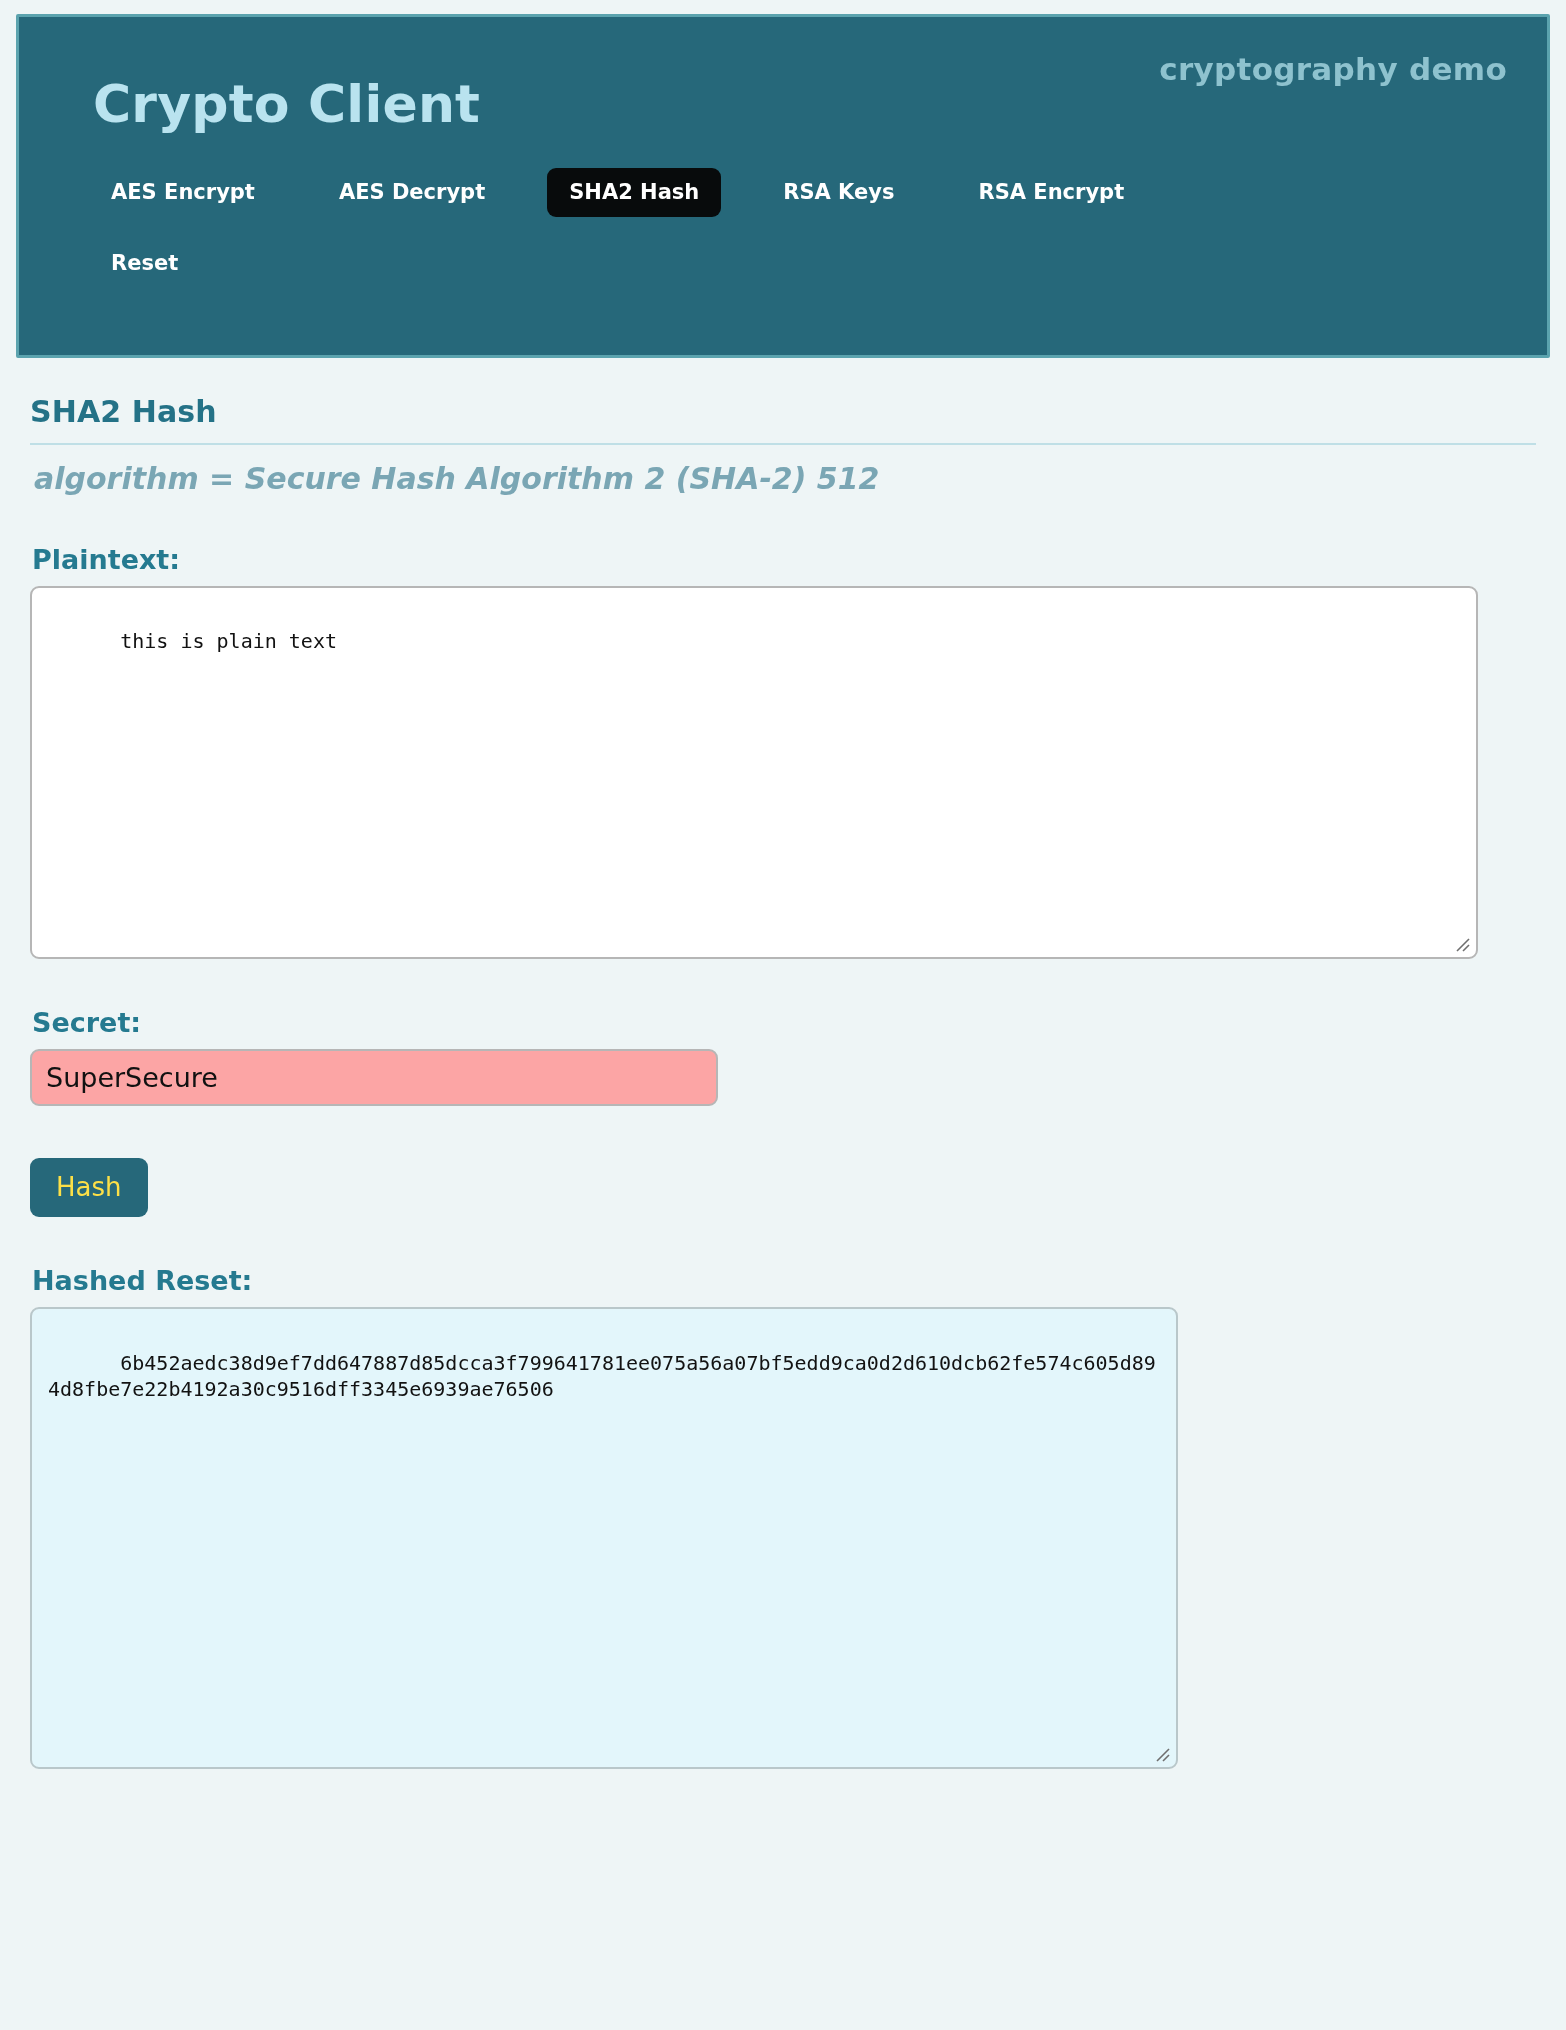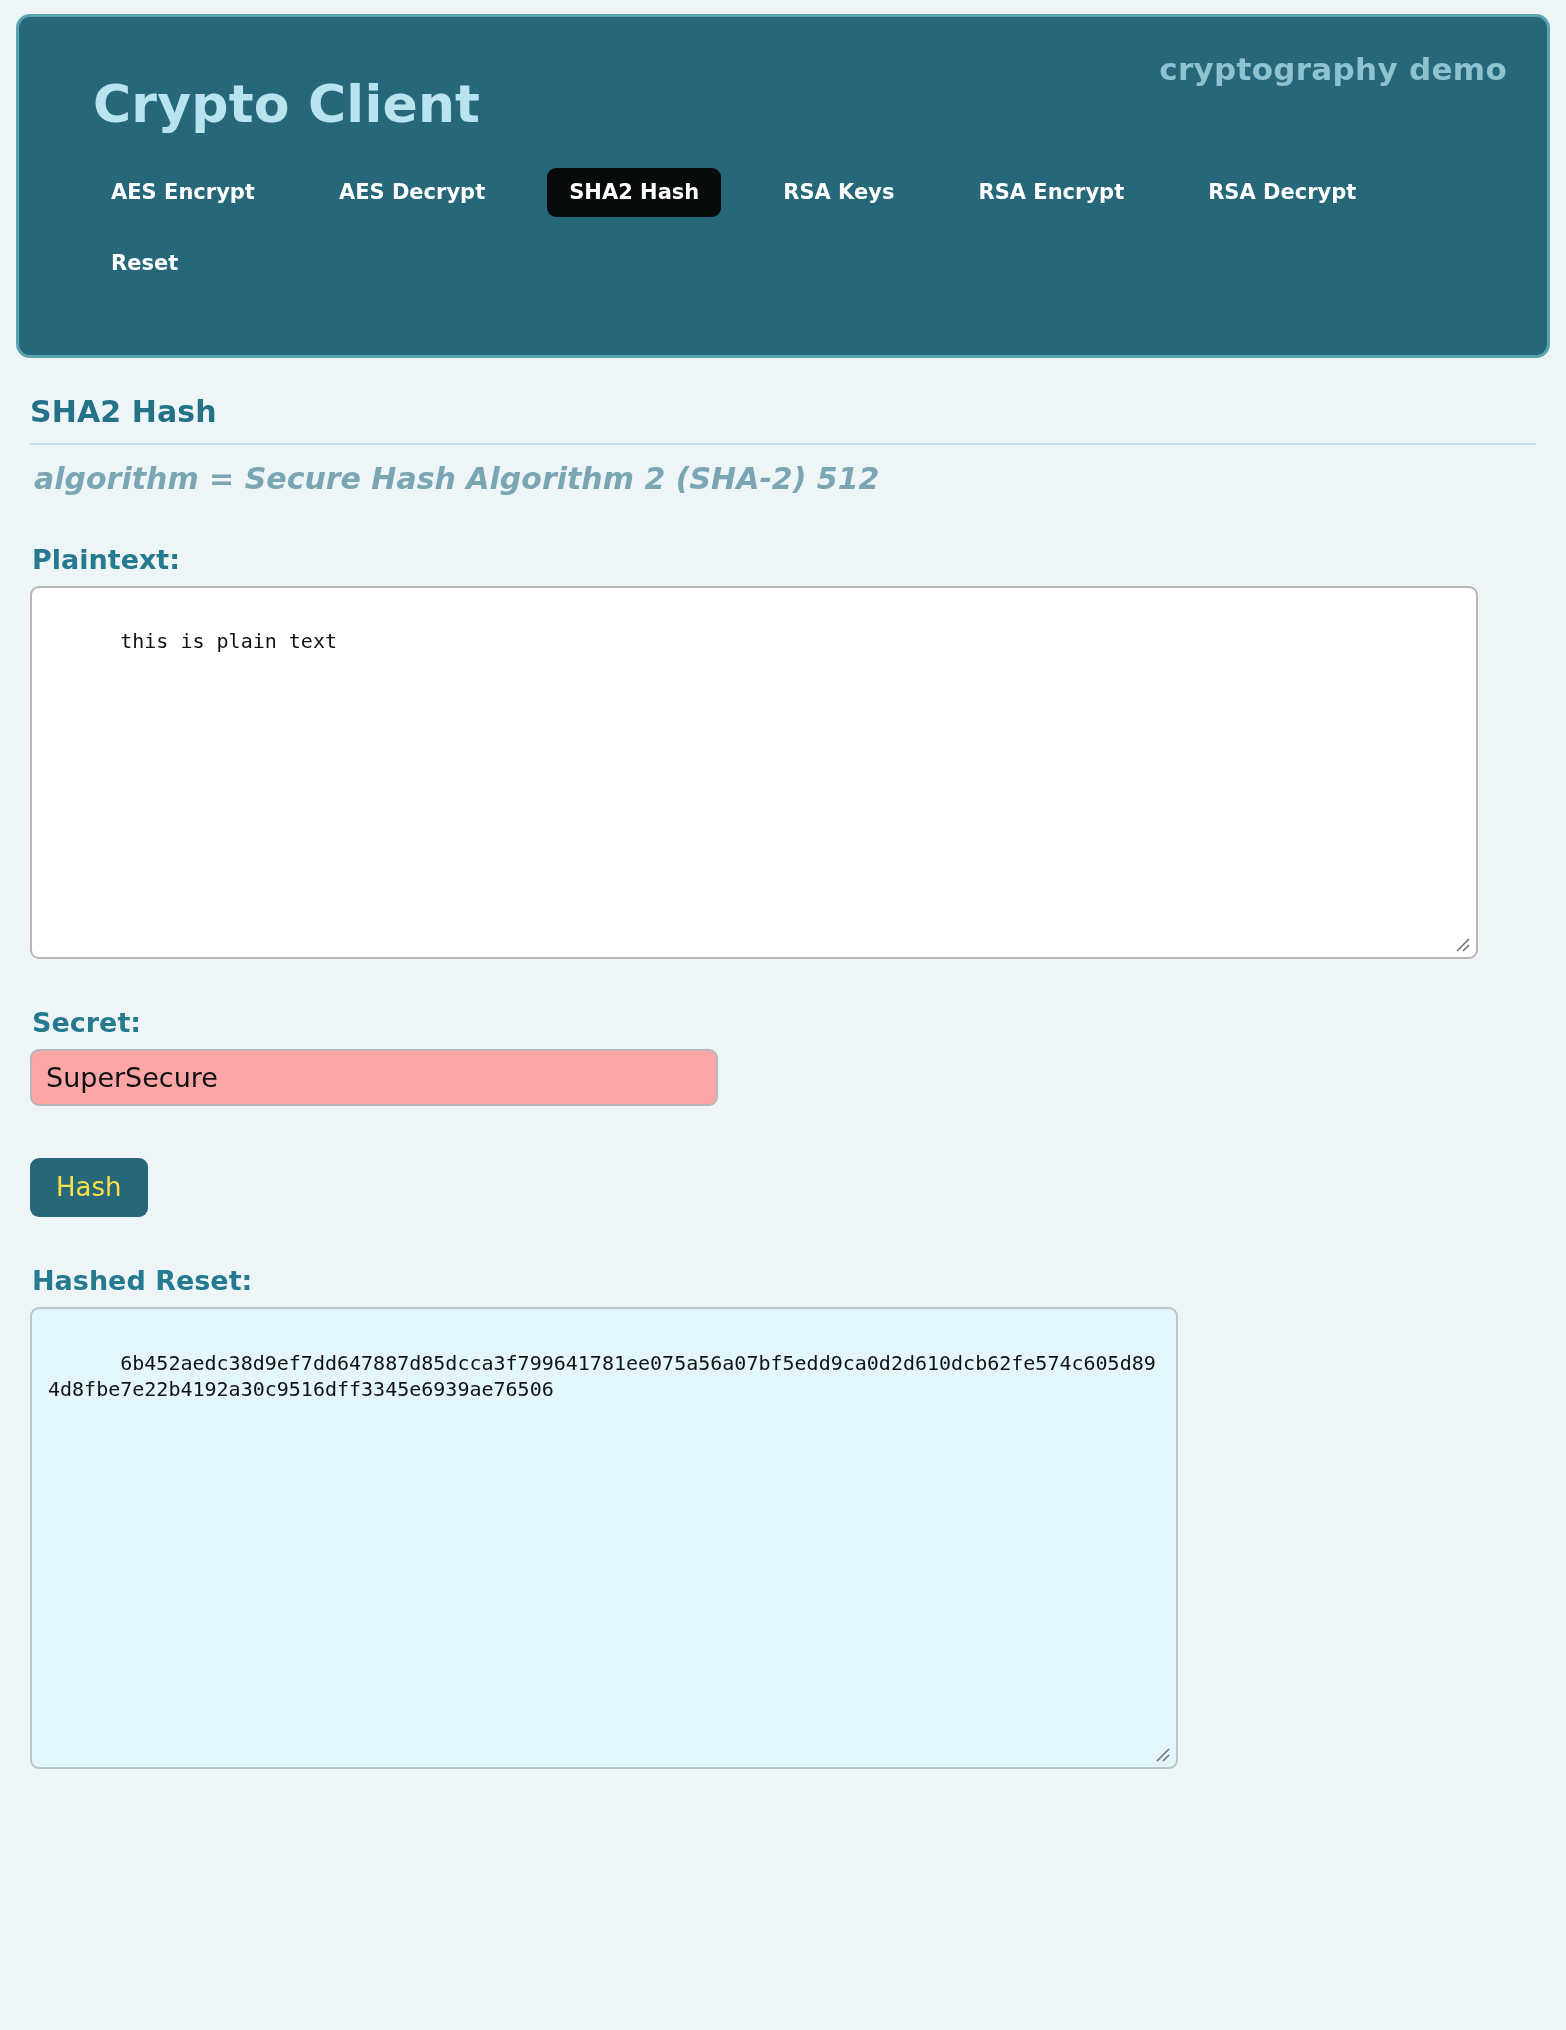--- a/index.html
+++ b/index.html
@@ -18,21 +18,21 @@
     width: 1566px;
     box-sizing: border-box;
     padding: 0;
   }
 
   
   .header {
     margin: 14px 16px 0 16px;
     background: #26687a;
     border: 3px solid #5ba3ae;
-    border-radius: 14px;
+    border-radius: 2px;
     box-sizing: border-box;
     padding: 26px 34px 34px 34px;
     position: relative;
     height: 344px;
   }
   .brand-tag {
     position: absolute;
     top: 34px;
     right: 40px;
     color: #8ec2ce;
@@ -183,21 +183,20 @@
   <div class="header">
     <div class="brand-tag">cryptography demo</div>
     <div class="brand-title">Crypto Client</div>
 
     <div class="navbar">
       <button class="nav-btn">AES Encrypt</button>
       <button class="nav-btn">AES Decrypt</button>
       <button class="nav-btn active">SHA2 Hash</button>
       <button class="nav-btn">RSA Keys</button>
       <button class="nav-btn">RSA Encrypt</button>
-      <button class="nav-btn">RSA Decrypt</button>
     </div>
     <div class="nav-row-2">
       <button class="nav-btn">Reset</button>
     </div>
   </div>
 
   <div class="main">
 
     <div class="section-title">SHA2 Hash</div>
     <hr class="divider">

